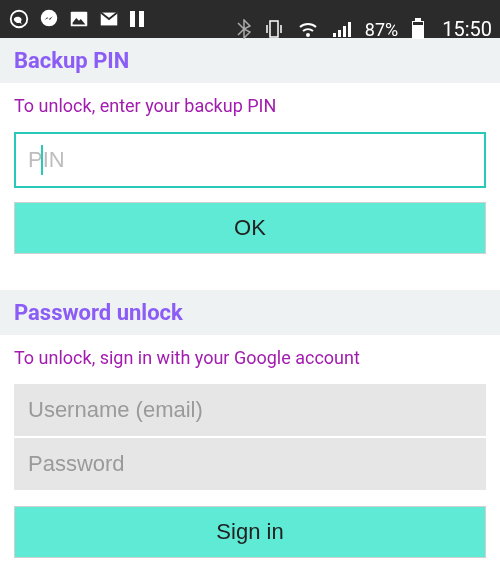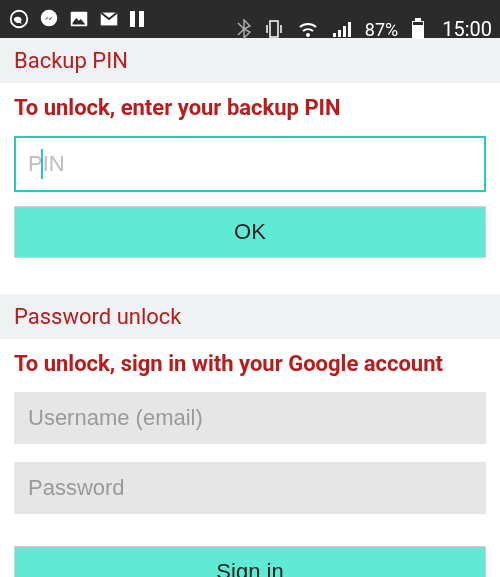--- a/index.html
+++ b/index.html
@@ -15,31 +15,30 @@
     font-size: 20px;
   }
   .status-left { display: flex; align-items: center; gap: 8px; }
   .status-right { margin-left: auto; display: flex; align-items: center; gap: 13px; margin-top: 20px; }
   .status-right .pct { font-size: 18px; }
   .status-right .time { font-size: 20px; margin-left: 4px; }
   .ico { display: inline-flex; align-items: center; justify-content: center; }
   
   .section-header {
     background: #eef2f3;
-    color: #b91c1c;
+    color: #8b5cf6;
     font-size: 22px;
-    font-weight: 400;
+    font-weight: 700;
     padding: 10px 14px;
   }
   .section-body { padding: 12px 14px 18px; }
   .instruction {
-    color: #b91c1c;
-    font-size: 22px;
+    color: #a21caf;
+    font-size: 18px;
     margin-bottom: 16px;
-    font-weight: bold;
   }
   .pin-input {
     width: 100%;
     height: 56px;
     border: 2px solid #27c9b8;
     background: #fff;
     font-size: 22px;
     color: #333;
     padding: 0 12px;
     outline: none;
@@ -64,21 +63,21 @@
   
   .gray-input {
     width: 100%;
     height: 52px;
     border: none;
     background: #e6e6e6;
     font-size: 22px;
     color: #333;
     padding: 0 14px;
     outline: none;
-    margin-bottom: 18px;
+    margin-bottom: 2px;
   }
   .gray-input::placeholder { color: #9a9a9a; }
   
   .cursor-line {
     position: absolute;
     width: 2px;
     height: 30px;
     background: #27c9b8;
     left: 27px;
     top: 13px;
@@ -149,21 +148,21 @@
         </svg>
     </span>
     <span class="pct">87%</span>
     <span class="ico">
       <svg width="14" height="22" viewBox="0 0 14 22">
           <rect x="1" y="3" width="12" height="18" fill="#fff"></rect>
           <rect x="4" y="0" width="6" height="3" fill="#fff"></rect>
           <rect x="2" y="4" width="10" height="3" fill="#2b2b2b"></rect>
         </svg>
     </span>
-    <span class="time">15:00</span>
+    <span class="time">15:50</span>
   </div>
 </div>
 
 <div class="section-header">Backup PIN</div>
 <div class="section-body">
   <div class="instruction">To unlock, enter your backup PIN</div>
   <div class="pin-wrap">
     <input type="text" class="pin-input" placeholder="PIN" style="">
     <div class="cursor-line"></div>
   </div>

